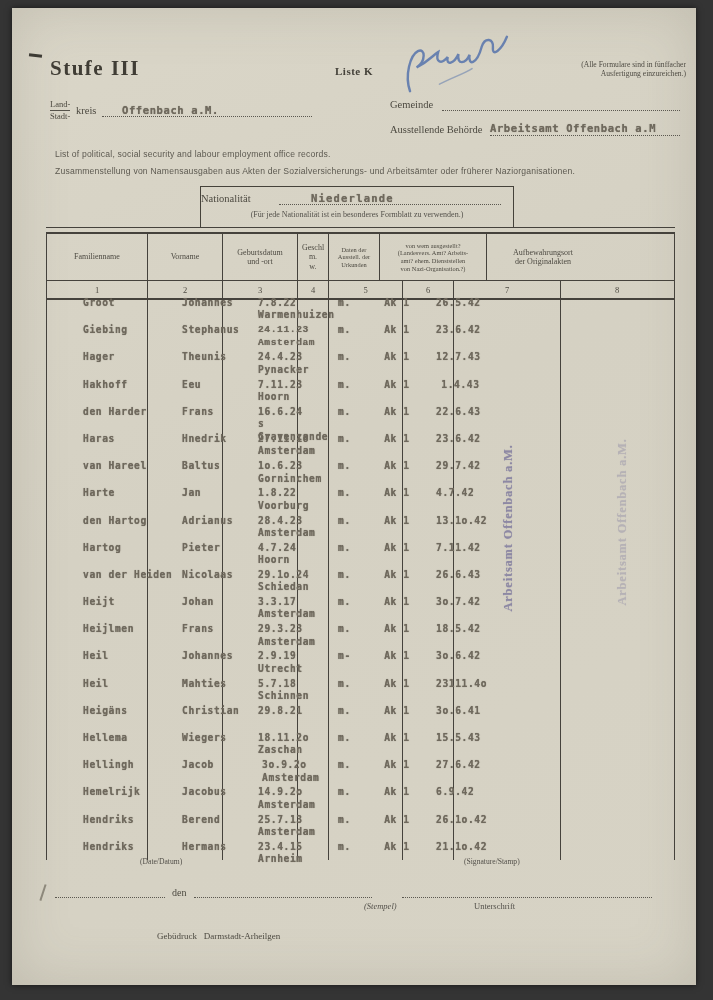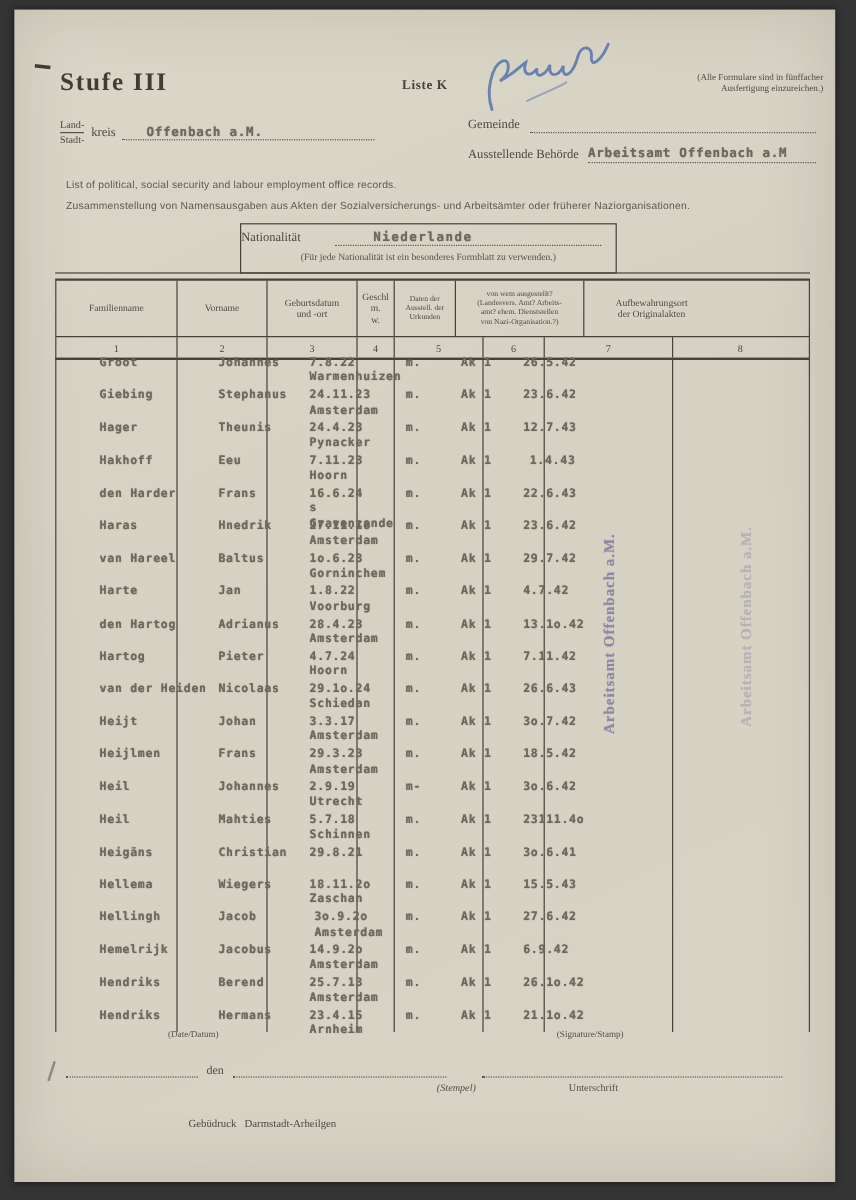--- a/index.html
+++ b/index.html
@@ -156,21 +156,21 @@
 Warmenhuizen</div>
         <div class="tcell" style="width: 31px; text-align: center;">m.</div>
         <div class="tcell" style="width: 74px; text-align: center;">Ak 1</div>
         <div class="tcell" style="width: 51px; padding-left: 2px;">26.5.42</div>
         <div class="tcell" style="width: 107px;"></div>
         <div class="tcell" style="width: 112px;"></div>
       </div>
       <div class="trow">
         <div class="tcell" style="width: 101px; padding-left: 5px;">Giebing</div>
         <div class="tcell" style="width: 75px; padding-left: 3px;">Stephanus</div>
-        <div class="tcell" style="width: 75px; padding-left: 4px; white-space: pre-line;">24.11.23
+        <div class="tcell" style="width: 75px; padding-left: 4px; white-space: pre-line; font-family: Liberation Mono, monospace;">24.11.23
 Amsterdam</div>
         <div class="tcell" style="width: 31px; text-align: center;">m.</div>
         <div class="tcell" style="width: 74px; text-align: center;">Ak 1</div>
         <div class="tcell" style="width: 51px; padding-left: 2px;">23.6.42</div>
         <div class="tcell" style="width: 107px;"></div>
         <div class="tcell" style="width: 112px;"></div>
       </div>
       <div class="trow">
         <div class="tcell" style="width: 101px; padding-left: 5px;">Hager</div>
         <div class="tcell" style="width: 75px; padding-left: 3px;">Theunis</div>

